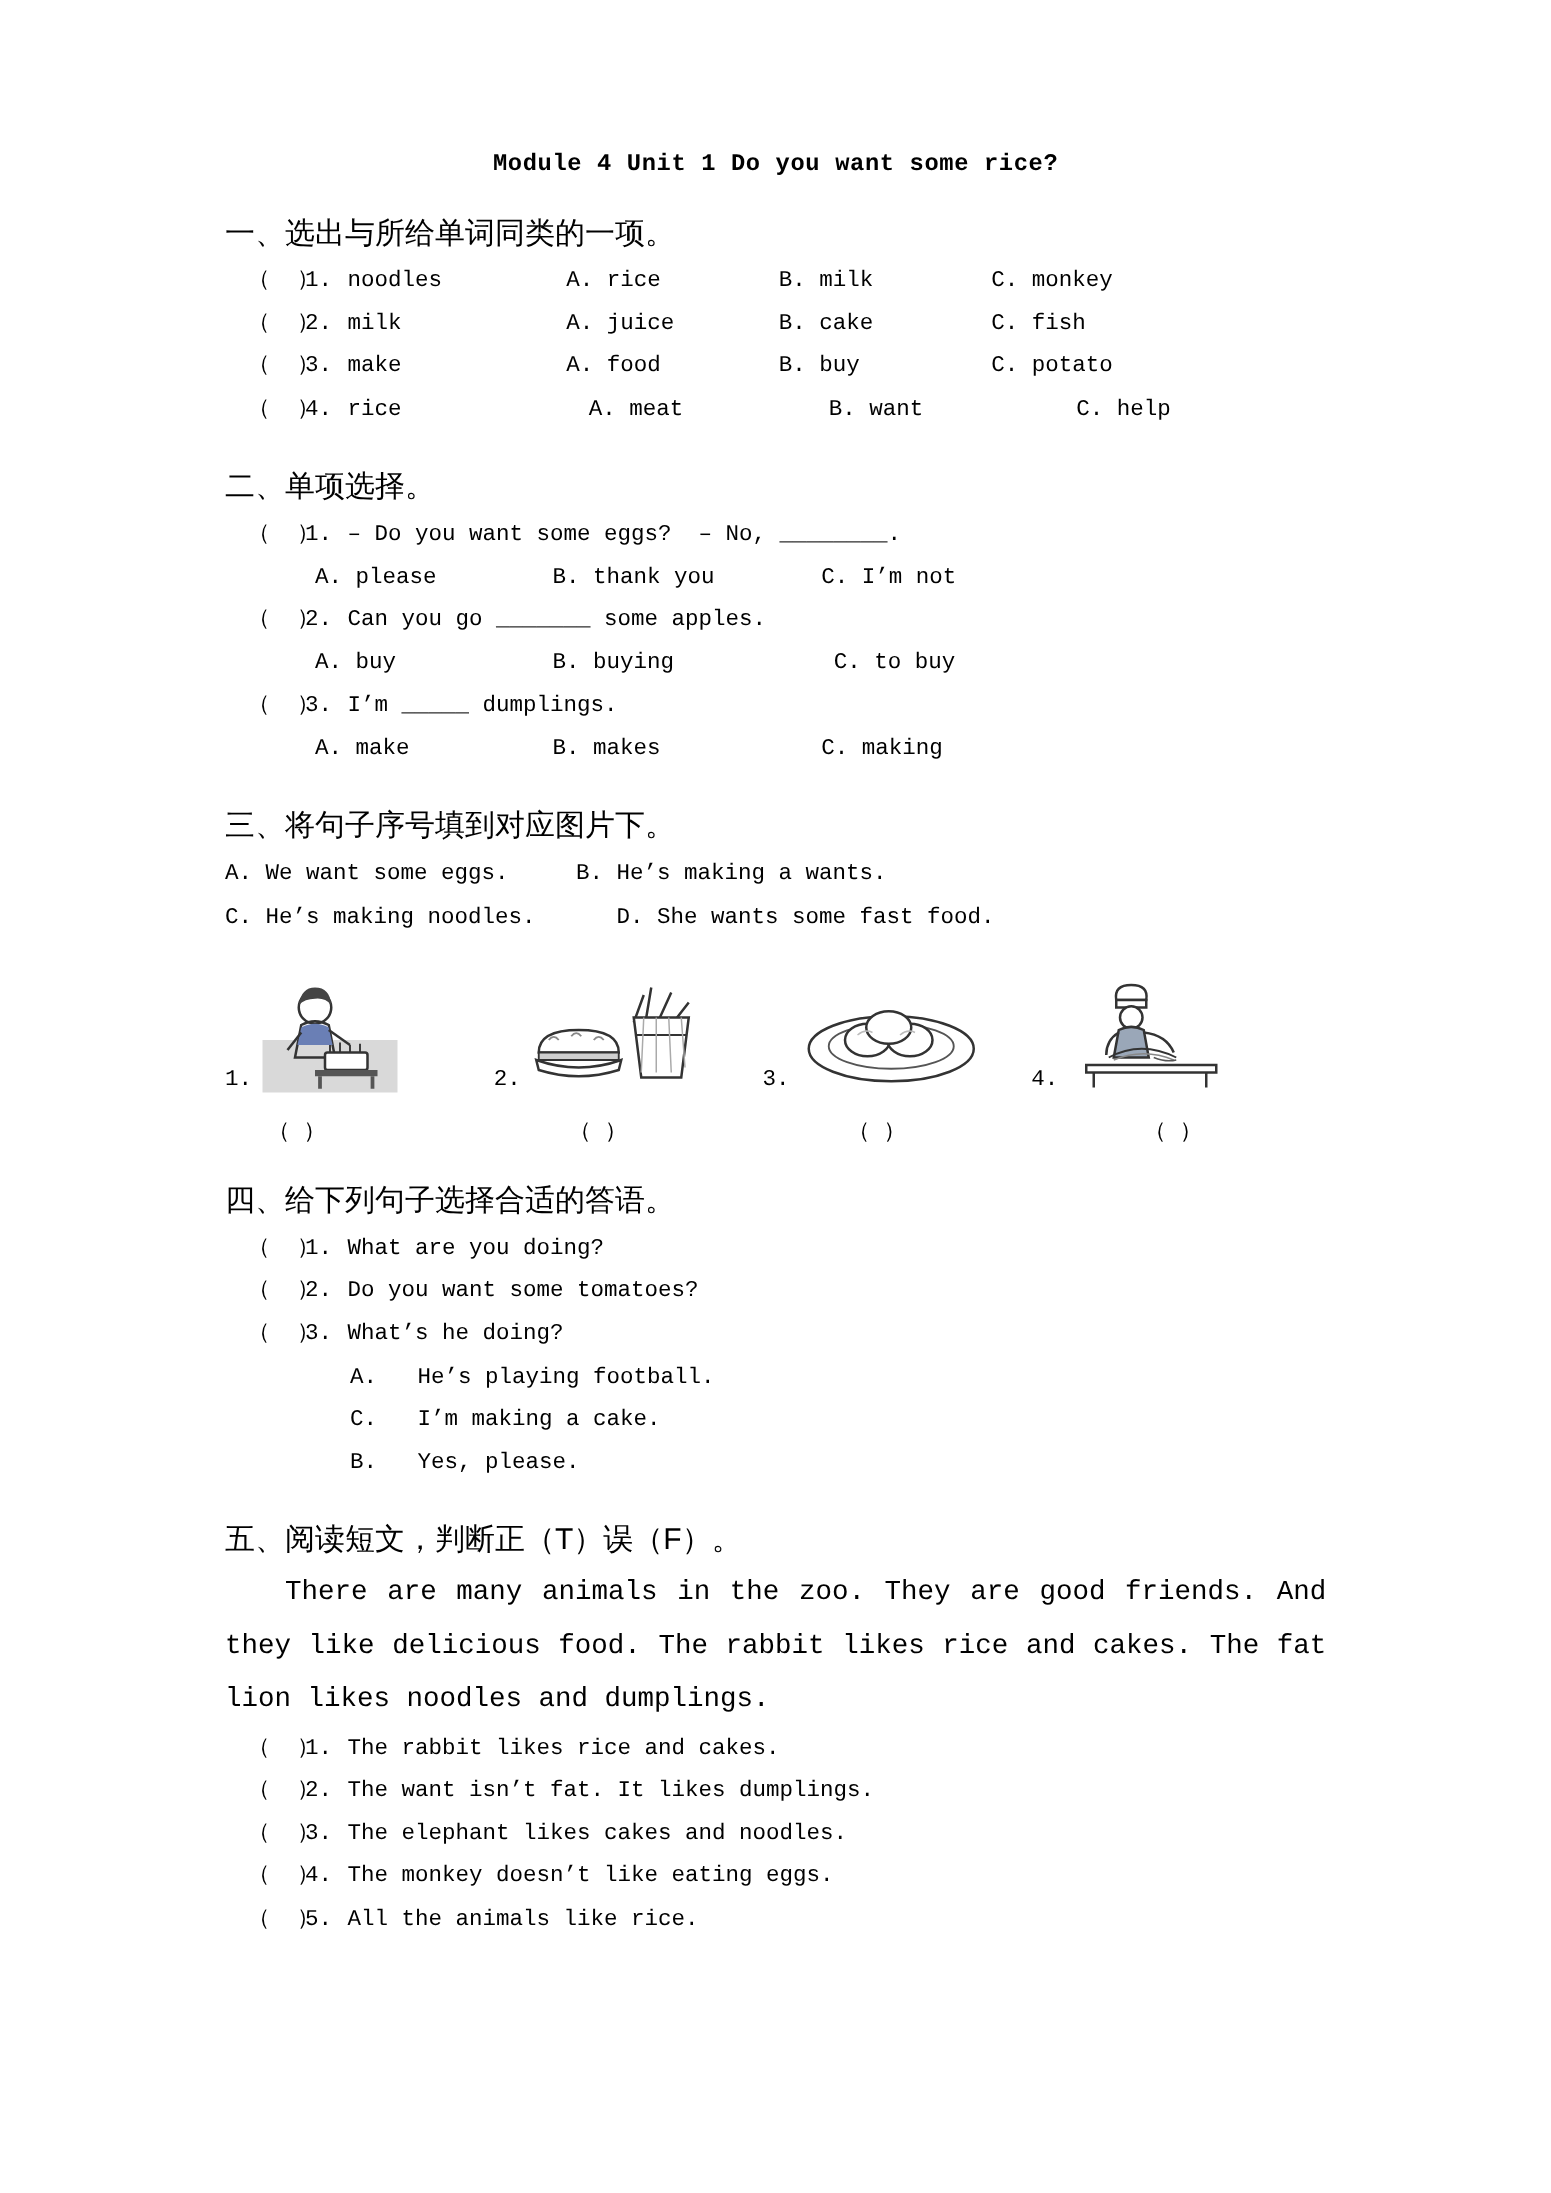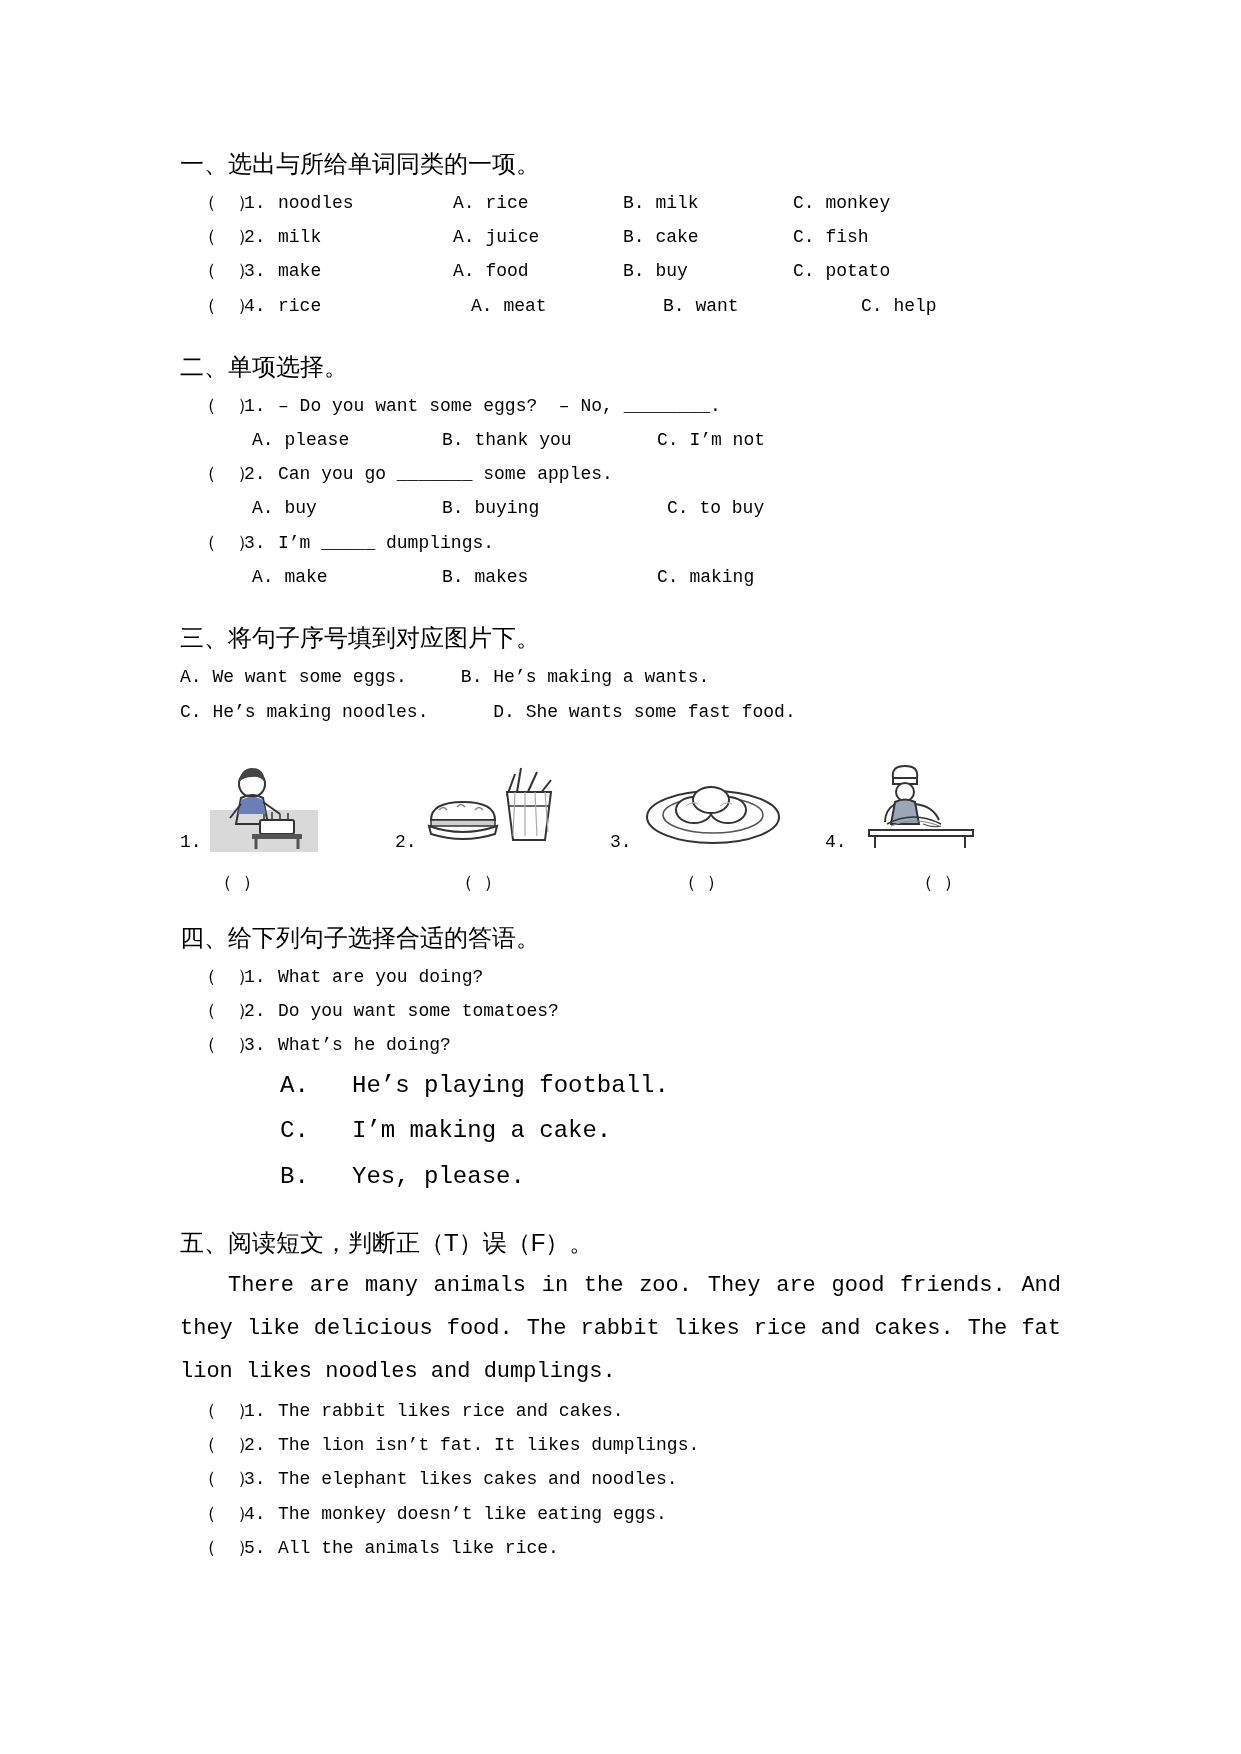--- a/index.html
+++ b/index.html
@@ -28,21 +28,21 @@
     font-weight: bold;
     letter-spacing: 0.5px;
     margin: 0 0 20px 0;
   }
   .section-head {
     font-size: 24px;
     margin: 28px 0 6px 0;
     font-family: "Liberation Sans", sans-serif;
   }
   .q-line {
-    font-size: 24px;
+    font-size: 18px;
     line-height: 1.9;
     white-space: pre;
   }
   .indent1 { padding-left: 18px; }
   .indent2 { padding-left: 72px; }
 
   .row-flex {
     display: flex;
     align-items: baseline;
     font-size: 18px;
@@ -111,20 +111,21 @@
     margin: 0;
   }
   .para-indent { text-indent: 48px; }
   svg { display: block; }
 </style>
 </head>
 <body>
 
 <div class="page">
 
+  <div class="title">Module 4 Unit 1 Do you want some rice?</div>
 
   <div class="section-head">一、选出与所给单词同类的一项。</div>
 
   <div class="opt-grid indent1">
     <span class="paren">（  ）</span>
     <span class="num">1.</span>
     <span class="word-col">noodles</span>
     <span class="optA">A. rice</span>
     <span class="optB">B. milk</span>
     <span class="optC">C. monkey</span>
@@ -301,21 +302,21 @@
   <p class="para para-indent">There are many animals in the zoo. They are good friends. And they like delicious food. The rabbit likes rice and cakes. The fat lion likes noodles and dumplings.</p>
 
   <div class="row-flex indent1">
     <span class="paren">（  ）</span>
     <span class="num">1.</span>
     <span>The rabbit likes rice and cakes.</span>
   </div>
   <div class="row-flex indent1">
     <span class="paren">（  ）</span>
     <span class="num">2.</span>
-    <span>The lion isn’t fat. It likes dumplings.</span>
+    <span>The want isn’t fat. It likes dumplings.</span>
   </div>
   <div class="row-flex indent1">
     <span class="paren">（  ）</span>
     <span class="num">3.</span>
     <span>The elephant likes cakes and noodles.</span>
   </div>
   <div class="row-flex indent1">
     <span class="paren">（  ）</span>
     <span class="num">4.</span>
     <span>The monkey doesn’t like eating eggs.</span>

